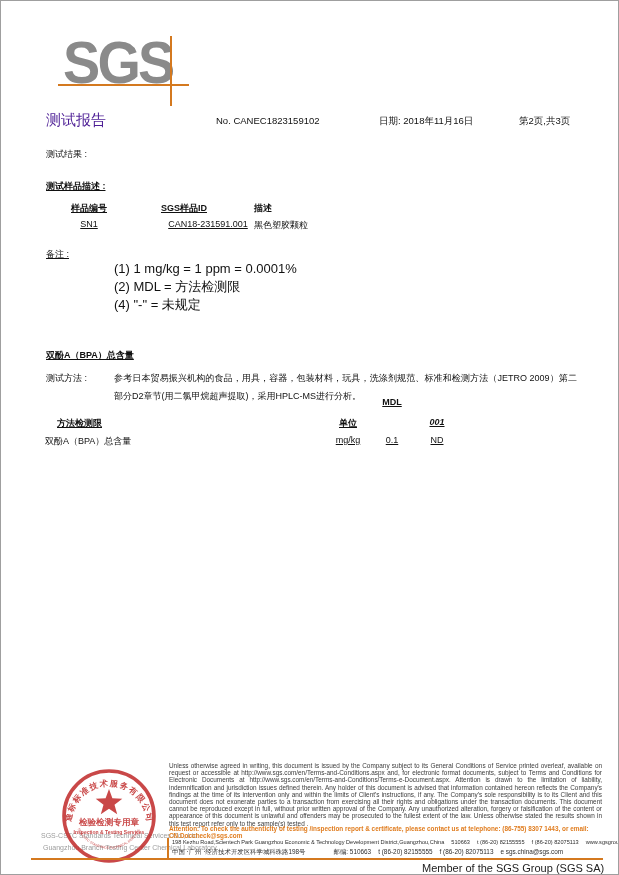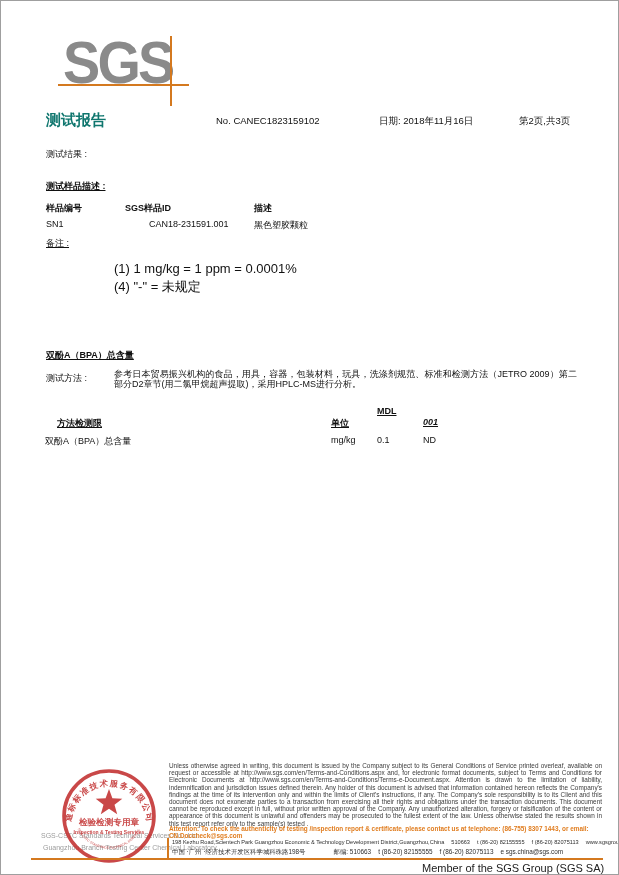--- a/index.html
+++ b/index.html
@@ -14,32 +14,32 @@
 
   
   .logo-text {
     font-size:60px; font-weight:bold; color:#8a8a8a; letter-spacing:-3px;
     line-height:1; transform:scaleX(0.93); transform-origin:left;
   }
   .crop-h { background:#d4791f; height:2px; }
   .crop-v { background:#d4791f; width:2px; }
 
   
-  .report-title { font-size:15px; font-weight:bold; color:#0f766e; }
+  .report-title { font-size:15px; font-weight:normal; color:#4c1d95; }
   .hdr-txt { font-size:9.5px; color:#111; }
 
   .body-txt { font-size:9px; color:#111; }
   .bold { font-weight:bold; }
   .under { text-decoration:underline; }
   .italic { font-style:italic; }
 
   .note-line { font-size:13px; color:#111; line-height:18px; white-space:nowrap; }
-  .method-text { font-size:9px; color:#111; line-height:10px; text-align:justify; }
+  .method-text { font-size:9px; color:#111; line-height:18px; text-align:justify; }
 
-  .cell-c { text-align:left; }
+  .cell-c { text-align:center;text-decoration:underline; }
 
   
   .legal {
     font-size:6.4px; line-height:7.2px; color:#3c3c3c; text-align:justify;
   }
   .attention {
     font-size:6.4px; line-height:7.2px; color:#e07c1e; font-weight:bold;
   }
   .addr-row { display:flex; align-items:baseline; white-space:nowrap; color:#2e2e2e; }
   .addr-row .seg { margin-right:7px; }
@@ -68,33 +68,34 @@
   <div class="abs body-txt bold under" style="left:45px; top:179px;">测试样品描述 :</div>
 
   <div class="abs body-txt bold cell-c" style="left:45px; top:201px; width:86px;">样品编号</div>
   <div class="abs body-txt bold cell-c" style="left:124px; top:201px; width:118px;">SGS样品ID</div>
   <div class="abs body-txt bold" style="left:253px; top:201px;">描述</div>
 
   <div class="abs body-txt cell-c" style="left:45px; top:218px; width:86px;">SN1</div>
   <div class="abs body-txt cell-c" style="left:148px; top:218px; width:118px;">CAN18-231591.001</div>
   <div class="abs body-txt" style="left:253px; top:218px;">黑色塑胶颗粒</div>
 
-  <div class="abs body-txt" style="left:45px; top:236px;text-decoration:underline;">备注 :</div>
+  <div class="abs body-txt" style="left:45px; top:247px;text-decoration:underline;">备注 :</div>
   <div class="abs" style="left:113px; top:259px;">
     <div class="note-line">(1) 1 mg/kg = 1 ppm = 0.0001%</div>
+    <div class="note-line">(2) MDL = 方法检测限</div>
     <div class="note-line">(4) "-" = 未规定</div>
   </div>
 
   <div class="abs body-txt bold under" style="left:45px; top:348px;">双酚A（BPA）总含量</div>
   <div class="abs body-txt" style="left:45px; top:371px;">测试方法 :</div>
   <div class="abs method-text" style="left:113px; top:368px; width:463px;">参考日本贸易振兴机构的食品，用具，容器，包装材料，玩具，洗涤剂规范、标准和检测方法（JETRO 2009）第二部分D2章节(用二氯甲烷超声提取)，采用HPLC-MS进行分析。</div>
 
   <div class="abs body-txt bold under" style="left:56px; top:416px;">方法检测限</div>
   <div class="abs body-txt bold under cell-c" style="left:330px; top:416px; width:34px;">单位</div>
-  <div class="abs body-txt bold under cell-c" style="left:376px; top:405px; width:30px;">MDL</div>
+  <div class="abs body-txt bold under cell-c" style="left:376px; top:396px; width:30px;">MDL</div>
   <div class="abs body-txt bold under italic cell-c" style="left:422px; top:416px; width:28px;">001</div>
 
   <div class="abs body-txt" style="left:44px; top:434px;">双酚A（BPA）总含量</div>
   <div class="abs body-txt cell-c" style="left:330px; top:434px; width:34px;">mg/kg</div>
   <div class="abs body-txt cell-c" style="left:376px; top:434px; width:30px;">0.1</div>
   <div class="abs body-txt cell-c" style="left:422px; top:434px; width:28px;">ND</div>
 
   <div class="abs company-name" style="left:40px; top:829px;">SGS-CSTC Standards Technical Services Co., Ltd.</div>
   <div class="abs company-name" style="left:42px; top:841px;">Guangzhou Branch Testing Center Chemical Laboratory.</div>
 

